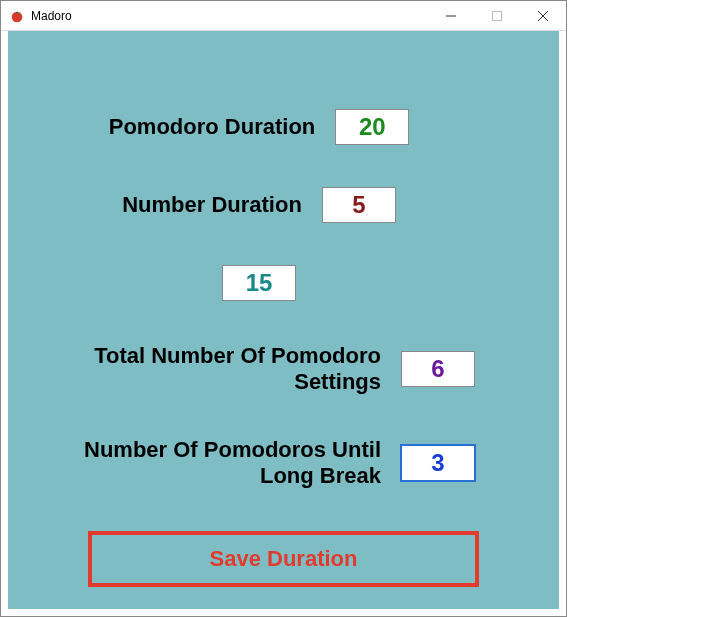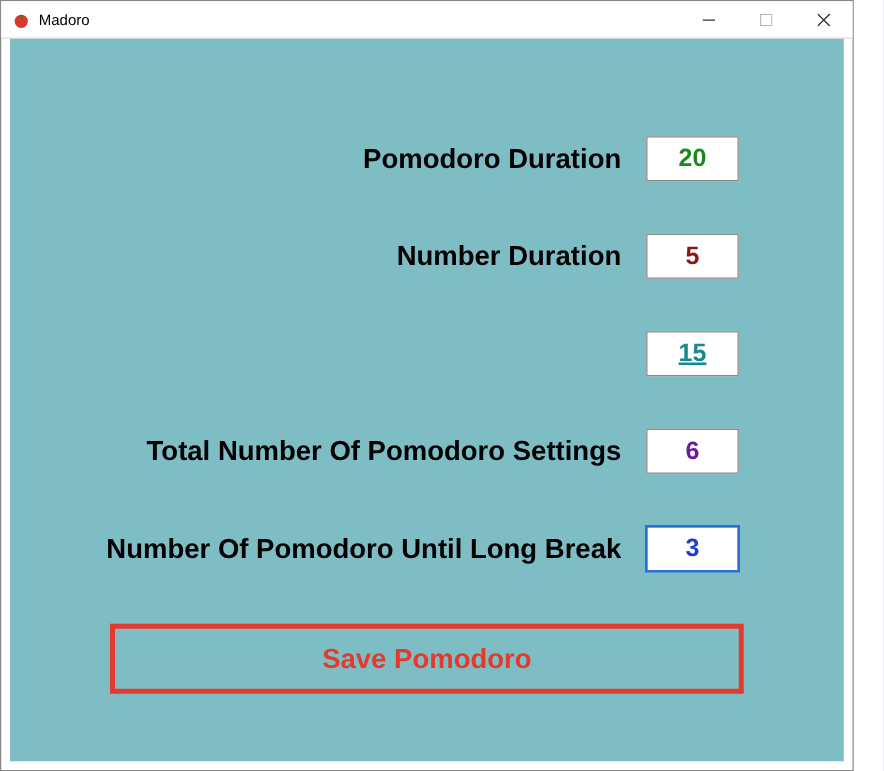--- a/index.html
+++ b/index.html
@@ -3,21 +3,21 @@
 <meta charset="utf-8">
 <style>
   * { box-sizing: border-box; }
   body {
     margin: 0;
     padding: 0;
     font-family: "Segoe UI", Arial, sans-serif;
     background: #fff;
   }
   .window {
-    width: 683px;
+    width: 567px;
     height: 617px;
     border: 1px solid #888;
     background: #fff;
     display: flex;
     flex-direction: column;
   }
   .titlebar {
     height: 30px;
     background: #fff;
     display: flex;
@@ -54,50 +54,50 @@
     flex: 1;
     background: #7fbdc4;
     margin: 7px;
     margin-top: 0;
     position: relative;
     padding-top: 78px;
   }
   .row {
     display: flex;
     align-items: center;
-    justify-content: flex-end;
+    justify-content: center;
     padding-right: 84px;
     margin-bottom: 42px;
     padding-left: 35px;
   }
   .row .label {
     font-size: 22px;
     font-weight: 700;
     color: #000;
     margin-right: 20px;
     text-align: right;
   }
   .row input.val {
     width: 74px;
     height: 36px;
-    font-size: 20px;
+    font-size: 24px;
     font-weight: 700;
     text-align: center;
     border: 1px solid #888;
     background: #fff;
     font-family: inherit;
     padding: 0;
   }
   .row input.val.focused {
     outline: 2px solid #2a6fd6;
     outline-offset: -1px;
   }
   .val-green { color: #1a8a1a; }
   .val-darkred { color: #8a1a1a; }
-  .val-teal { color: #178a8a; text-decoration: underline; }
+  .val-teal { color: #178a8a; }
   .val-purple { color: #6a1a9a; }
   .val-blue { color: #1a3fd0; }
 
   .save-wrap {
     margin: 40px 80px 0 80px;
   }
   .save-btn {
     width: 100%;
     height: 56px;
     border: 4px solid #e23b2e;
@@ -155,22 +155,22 @@
     <div class="row">
       <input class="val val-teal" value="15" style="">
     </div>
 
     <div class="row">
       <span class="label">Total Number Of Pomodoro Settings</span>
       <input class="val val-purple" value="6" style="">
     </div>
 
     <div class="row">
-      <span class="label">Number Of Pomodoro Until Long Break</span>
+      <span class="label">Number Of Pomodoros Until Long Break</span>
       <input class="val val-blue focused" value="3" style="">
     </div>
 
     <div class="save-wrap">
-      <button class="save-btn">Save Pomodoro</button>
+      <button class="save-btn">Save Duration</button>
     </div>
 
   </div>
 </div>
 
 </body></html>

